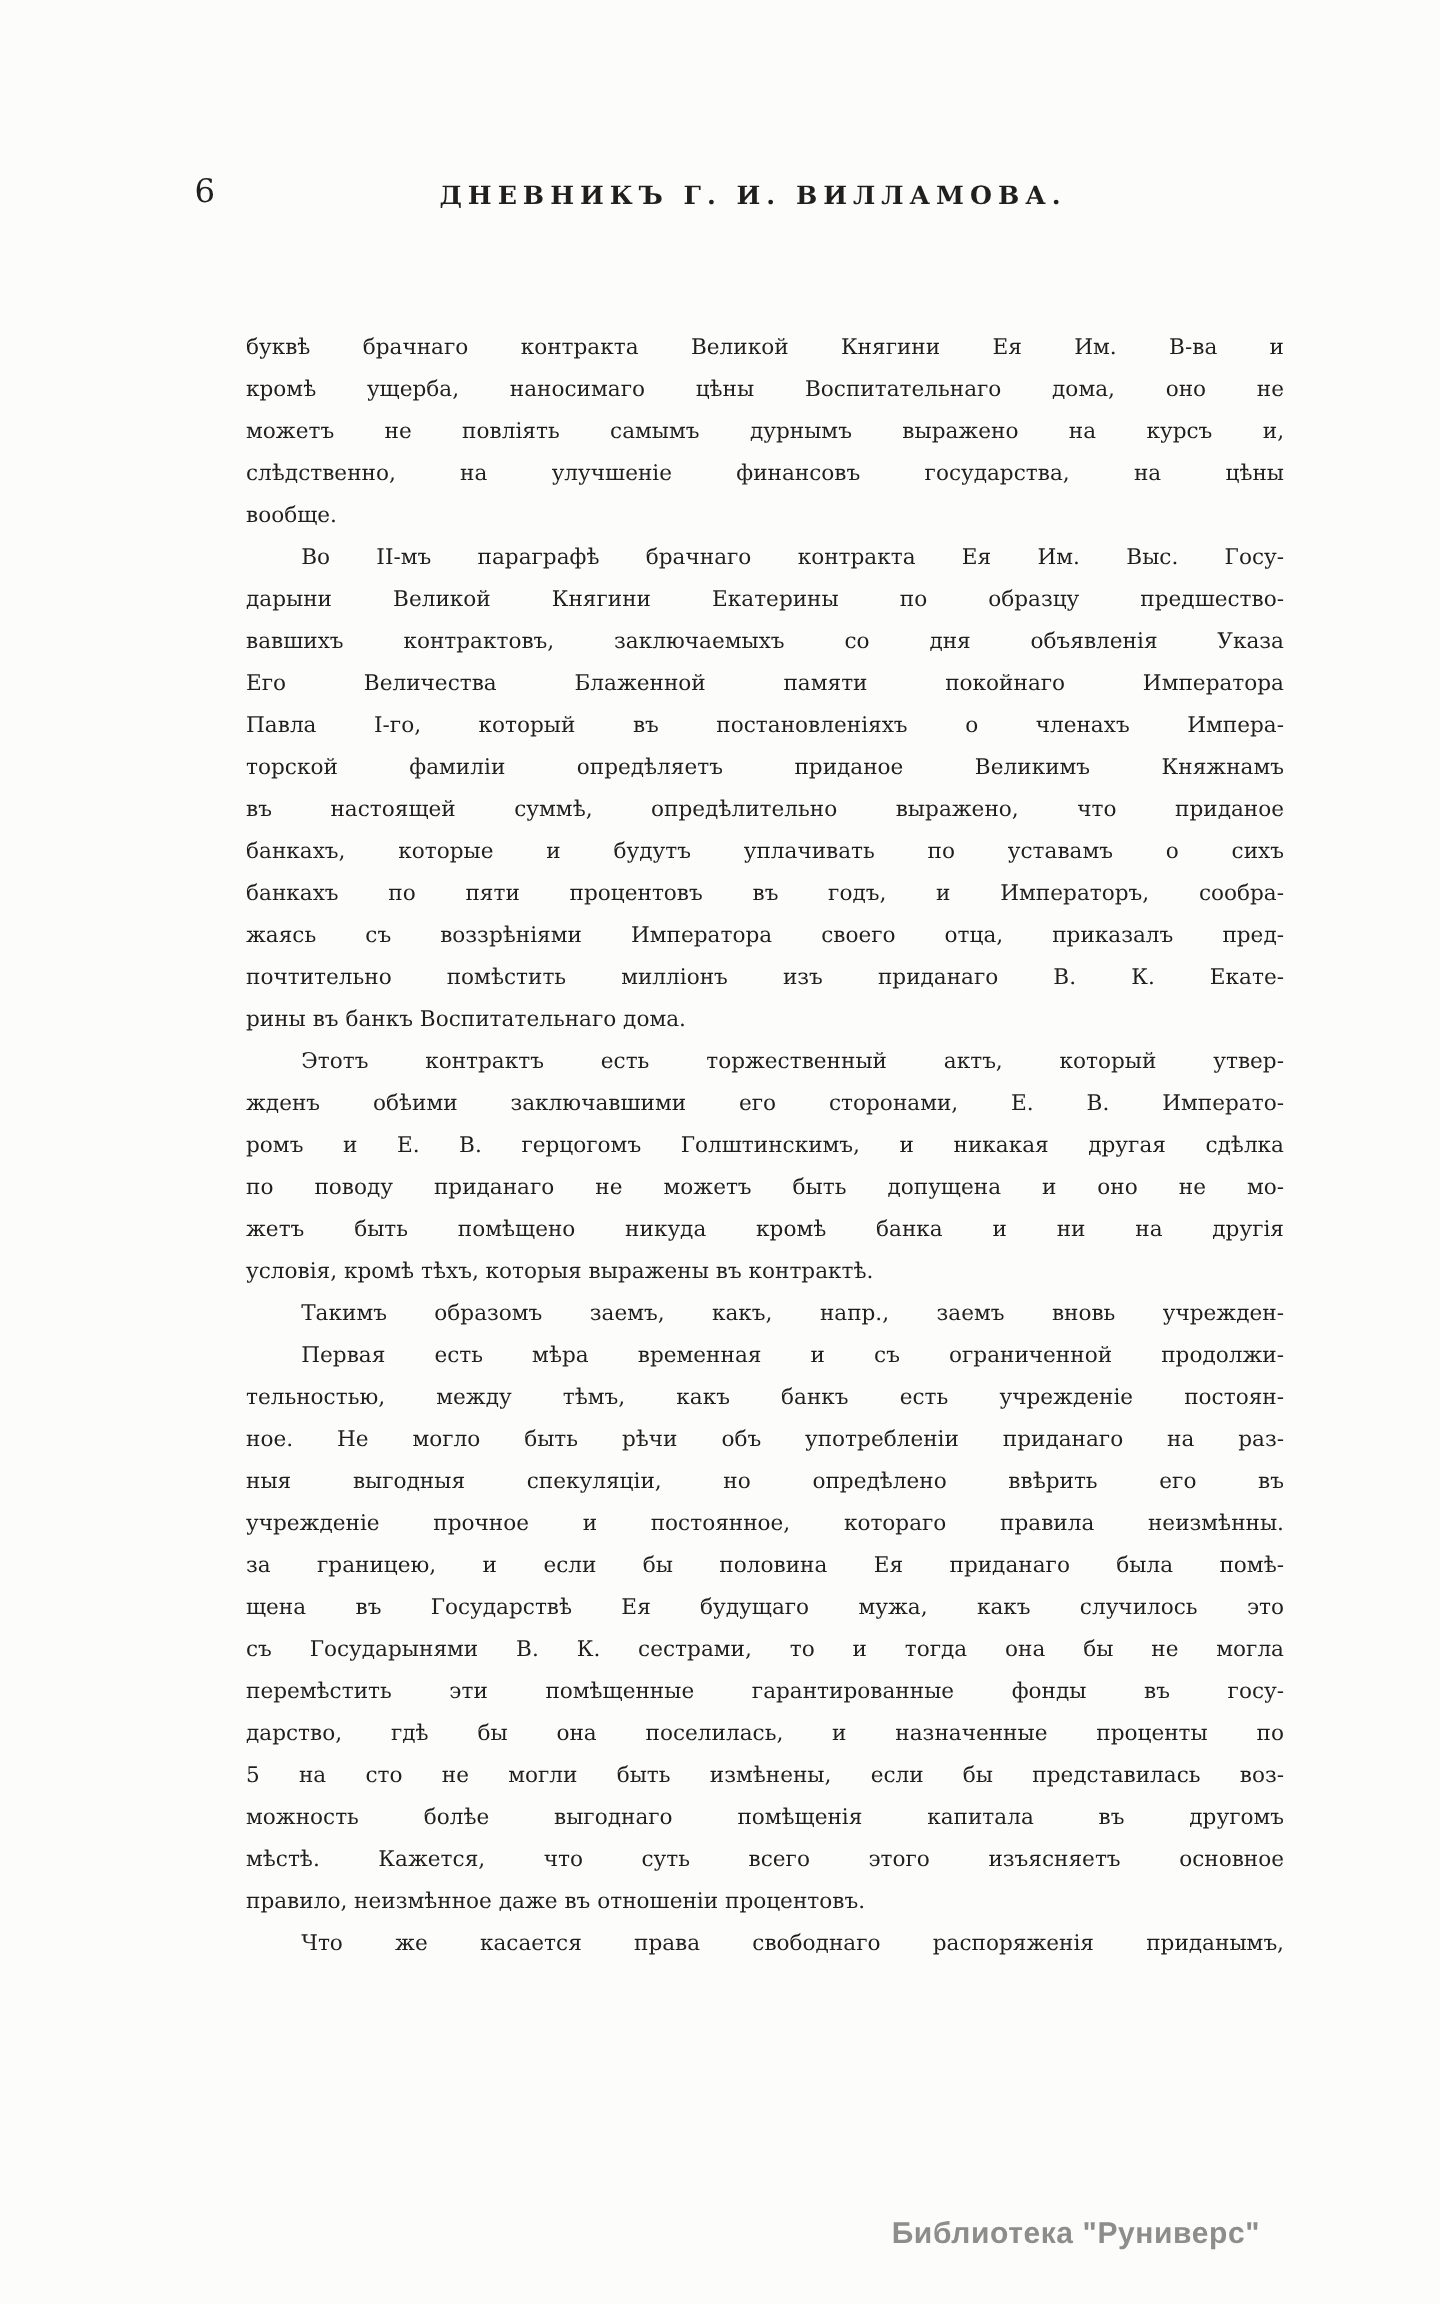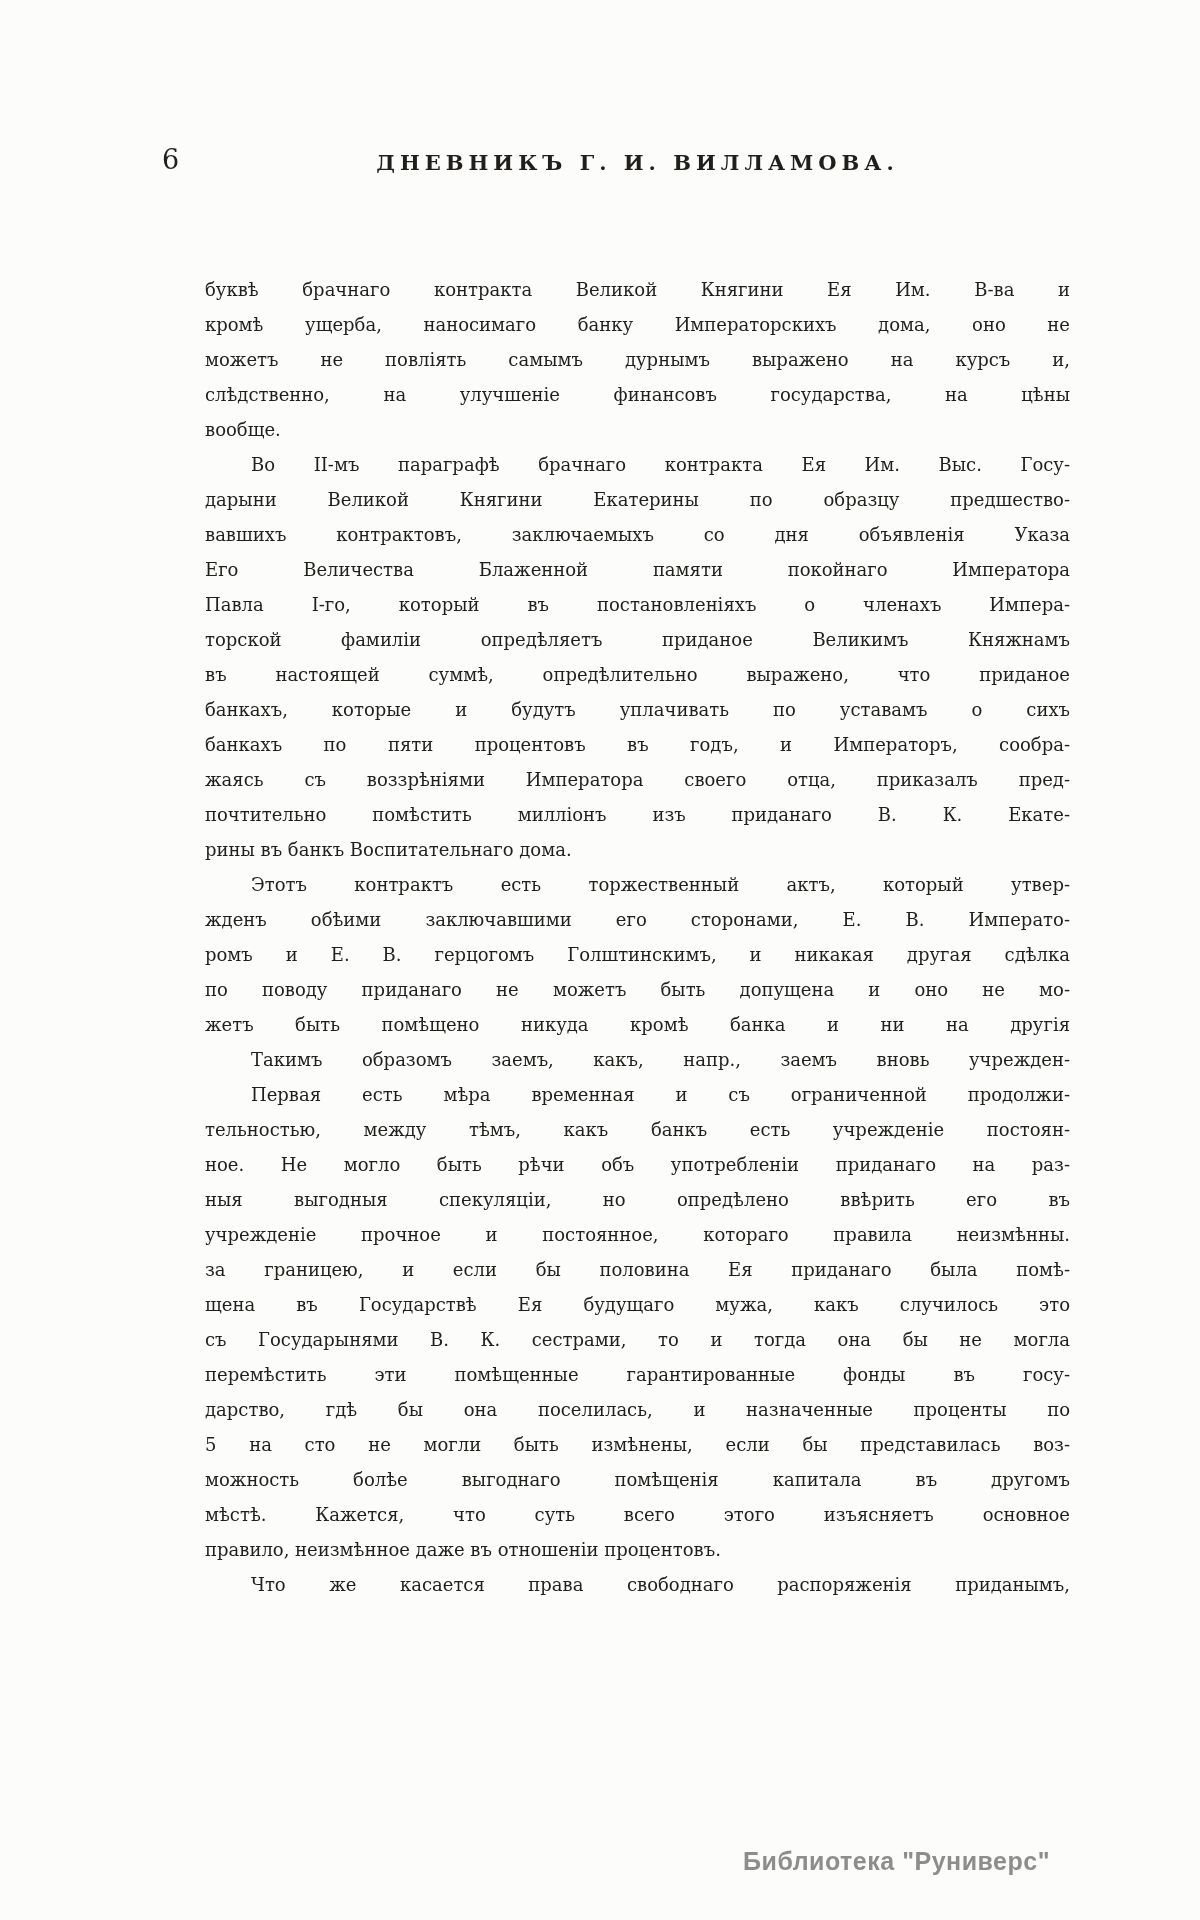--- a/index.html
+++ b/index.html
@@ -11,21 +11,21 @@
     color:#211f1c;
     overflow:hidden;
   }
   .scan-page { position:absolute; inset:0; background:#fcfcfa; }
 
   .page-number {
     position:absolute; left:162px; top:143px;
     font-size:27px; line-height:34px;
   }
   .running-title {
-    position:absolute; left:205px; top:149px; width:865px;
+    position:absolute; left:195px; top:149px; width:865px;
     text-align:center;
     font-size:21px; line-height:28px;
     font-weight:700;
     letter-spacing:5px;
     white-space:nowrap;
   }
 
   .body-text {
     position:absolute; left:205px; top:272px; width:865px;
     font-size:18px;
@@ -53,41 +53,42 @@
 <body>
 
 <div class="scan-page">
 
   <div class="page-number">6</div>
 
   <div class="running-title">ДНЕВНИКЪ Г. И. ВИЛЛАМОВА.</div>
 
   <div class="body-text" id="body-text">
       <div class="text-line">буквѣ брачнаго контракта Великой Княгини Ея Им. В-ва и</div>
-      <div class="text-line">кромѣ ущерба, наносимаго банку Императорскихъ дома, оно не</div>
+      <div class="text-line">кромѣ ущерба, наносимаго цѣны Воспитательнаго дома, оно не</div>
       <div class="text-line">можетъ не повліять самымъ дурнымъ выражено на курсъ и,</div>
       <div class="text-line">слѣдственно, на улучшеніе финансовъ государства, на цѣны</div>
       <div class="text-line last">вообще.</div>
       <div class="text-line indent">Во II-мъ параграфѣ брачнаго контракта Ея Им. Выс. Госу-</div>
       <div class="text-line">дарыни Великой Княгини Екатерины по образцу предшество-</div>
       <div class="text-line">вавшихъ контрактовъ, заключаемыхъ со дня объявленія Указа</div>
       <div class="text-line">Его Величества Блаженной памяти покойнаго Императора</div>
       <div class="text-line">Павла I-го, который въ постановленіяхъ о членахъ Импера-</div>
       <div class="text-line">торской фамиліи опредѣляетъ приданое Великимъ Княжнамъ</div>
       <div class="text-line">въ настоящей суммѣ, опредѣлительно выражено, что приданое</div>
       <div class="text-line">банкахъ, которые и будутъ уплачивать по уставамъ о сихъ</div>
       <div class="text-line">банкахъ по пяти процентовъ въ годъ, и Императоръ, сообра-</div>
       <div class="text-line">жаясь съ воззрѣніями Императора своего отца, приказалъ пред-</div>
       <div class="text-line">почтительно помѣстить милліонъ изъ приданаго В. К. Екате-</div>
       <div class="text-line last">рины въ банкъ Воспитательнаго дома.</div>
       <div class="text-line indent">Этотъ контрактъ есть торжественный актъ, который утвер-</div>
       <div class="text-line">жденъ обѣими заключавшими его сторонами, Е. В. Императо-</div>
       <div class="text-line">ромъ и Е. В. герцогомъ Голштинскимъ, и никакая другая сдѣлка</div>
       <div class="text-line">по поводу приданаго не можетъ быть допущена и оно не мо-</div>
       <div class="text-line">жетъ быть помѣщено никуда кромѣ банка и ни на другія</div>
+      <div class="text-line last">условія, кромѣ тѣхъ, которыя выражены въ контрактѣ.</div>
       <div class="text-line indent">Такимъ образомъ заемъ, какъ, напр., заемъ вновь учрежден-</div>
       <div class="text-line indent">Первая есть мѣра временная и съ ограниченной продолжи-</div>
       <div class="text-line">тельностью, между тѣмъ, какъ банкъ есть учрежденіе постоян-</div>
       <div class="text-line">ное. Не могло быть рѣчи объ употребленіи приданаго на раз-</div>
       <div class="text-line">ныя выгодныя спекуляціи, но опредѣлено ввѣрить его въ</div>
       <div class="text-line">учрежденіе прочное и постоянное, котораго правила неизмѣнны.</div>
       <div class="text-line">за границею, и если бы половина Ея приданаго была помѣ-</div>
       <div class="text-line">щена въ Государствѣ Ея будущаго мужа, какъ случилось это</div>
       <div class="text-line">съ Государынями В. К. сестрами, то и тогда она бы не могла</div>
       <div class="text-line">перемѣстить эти помѣщенные гарантированные фонды въ госу-</div>

